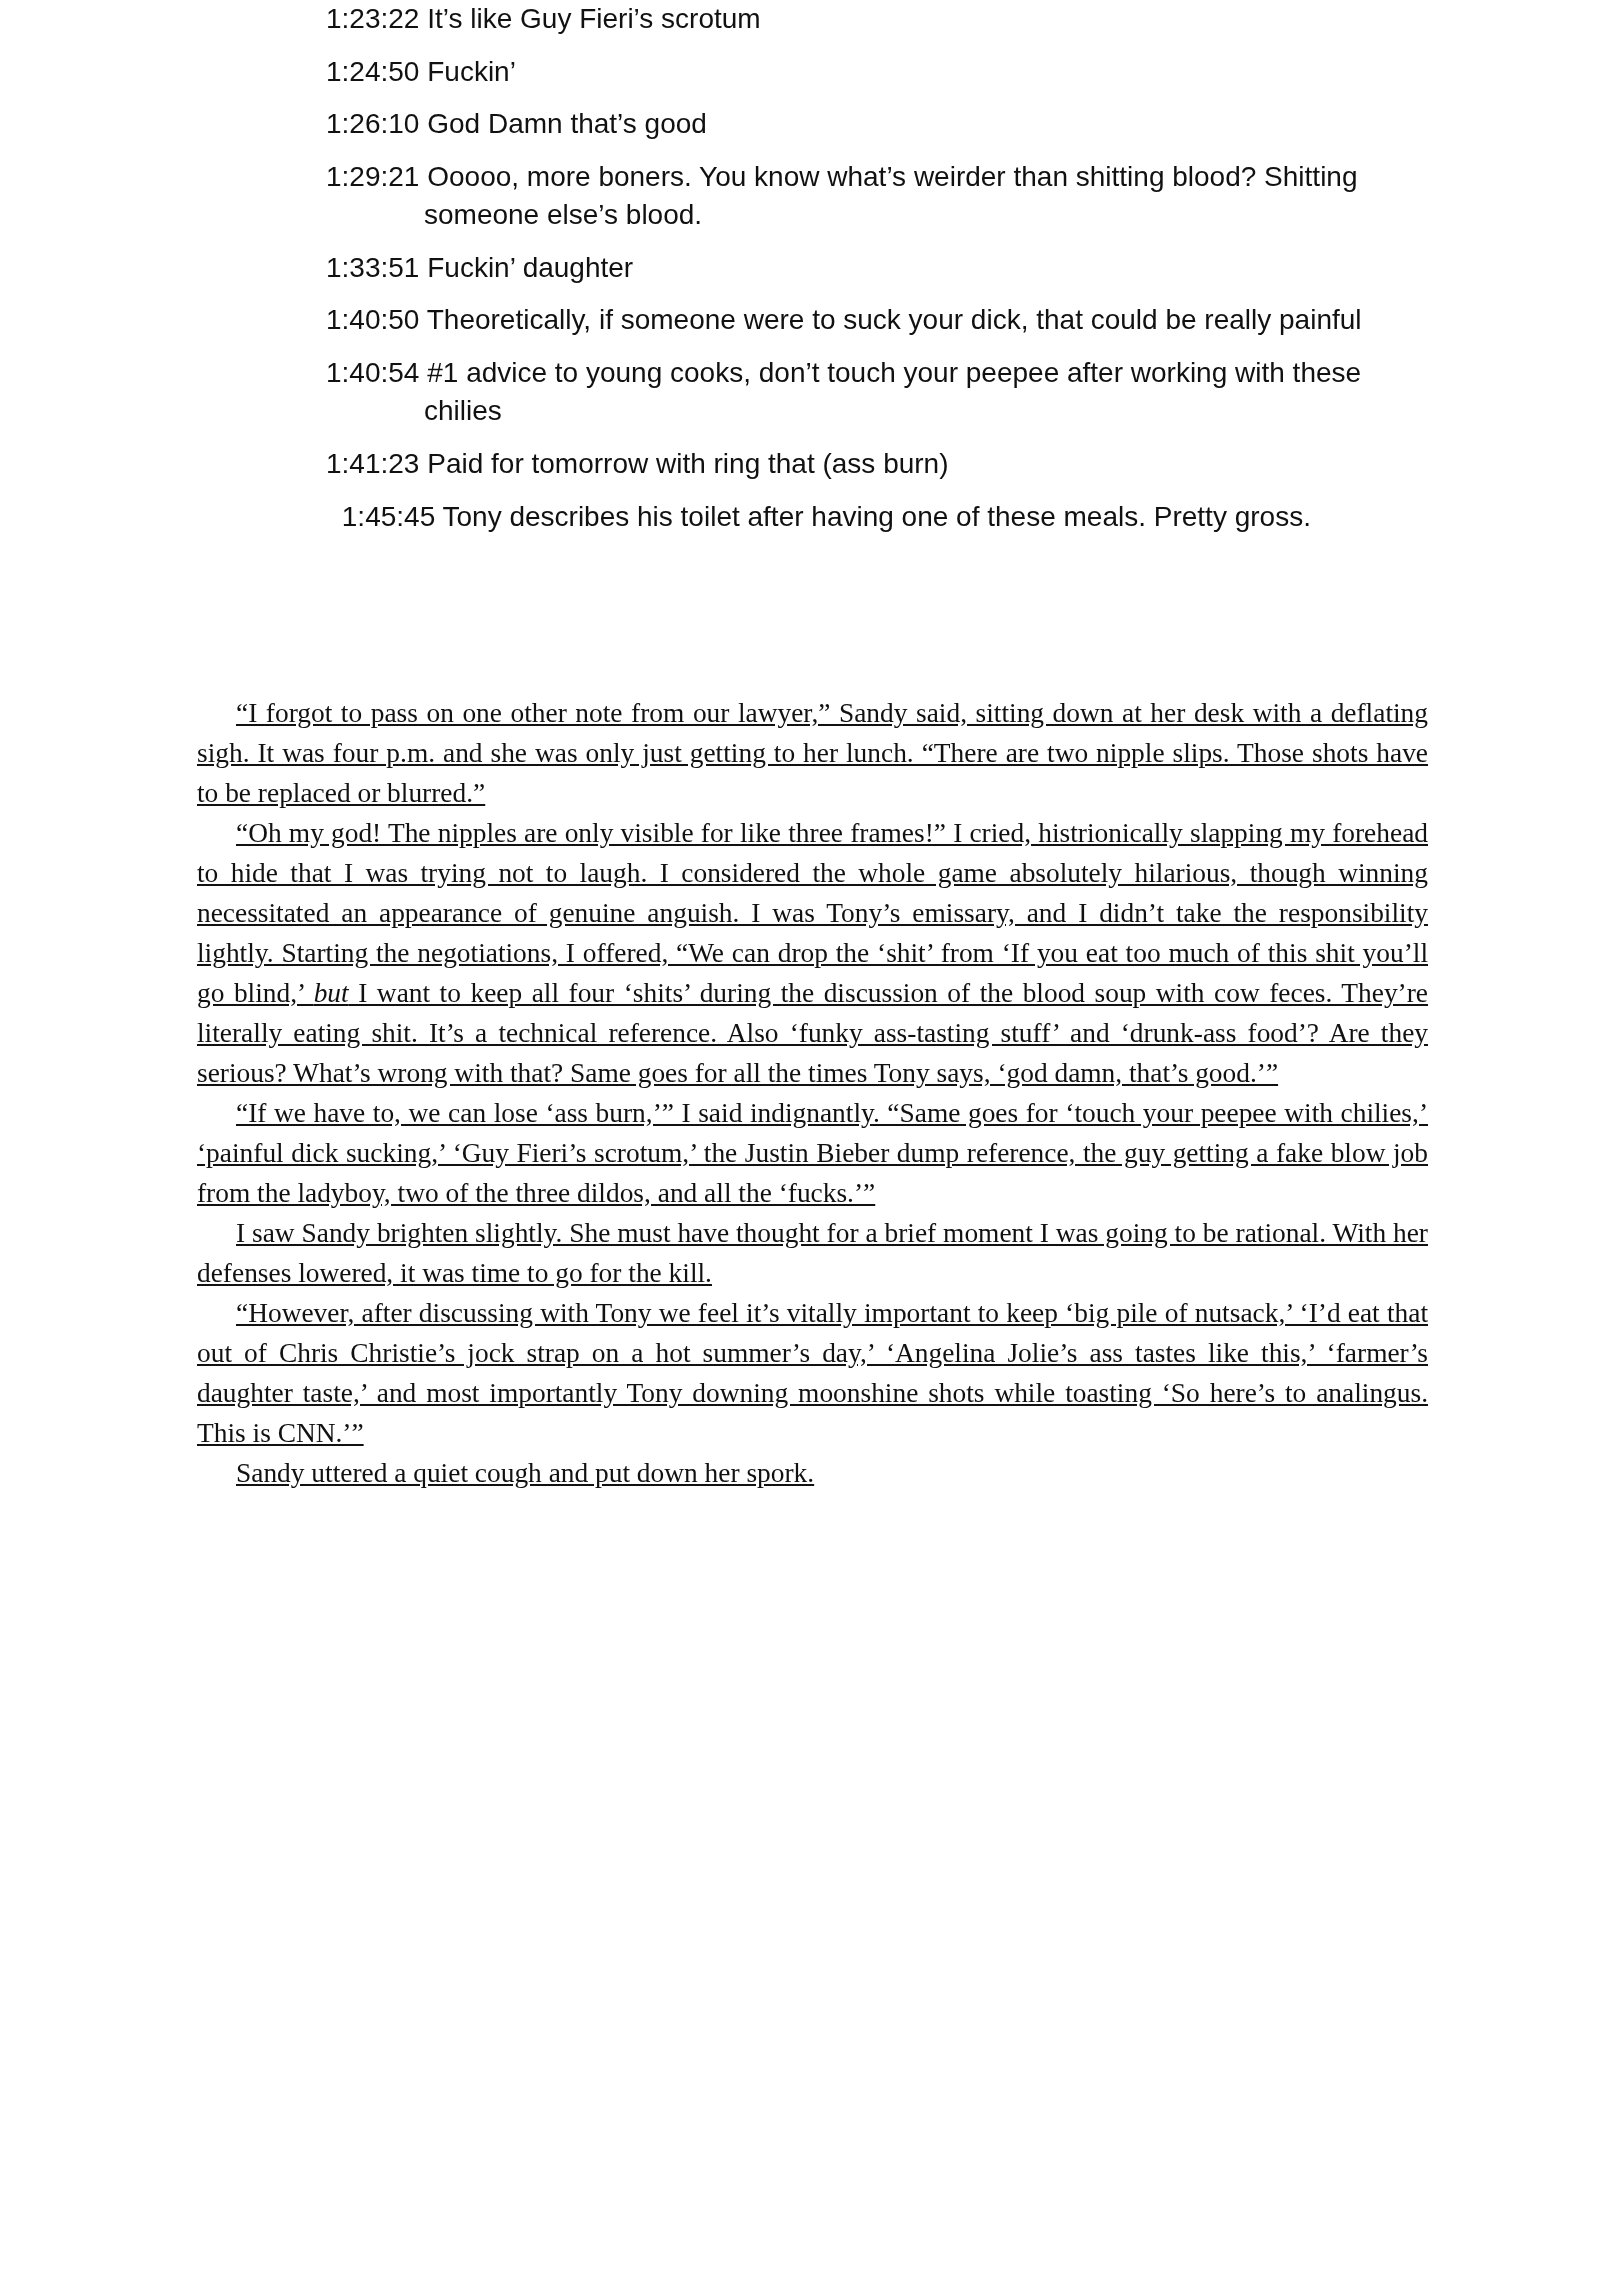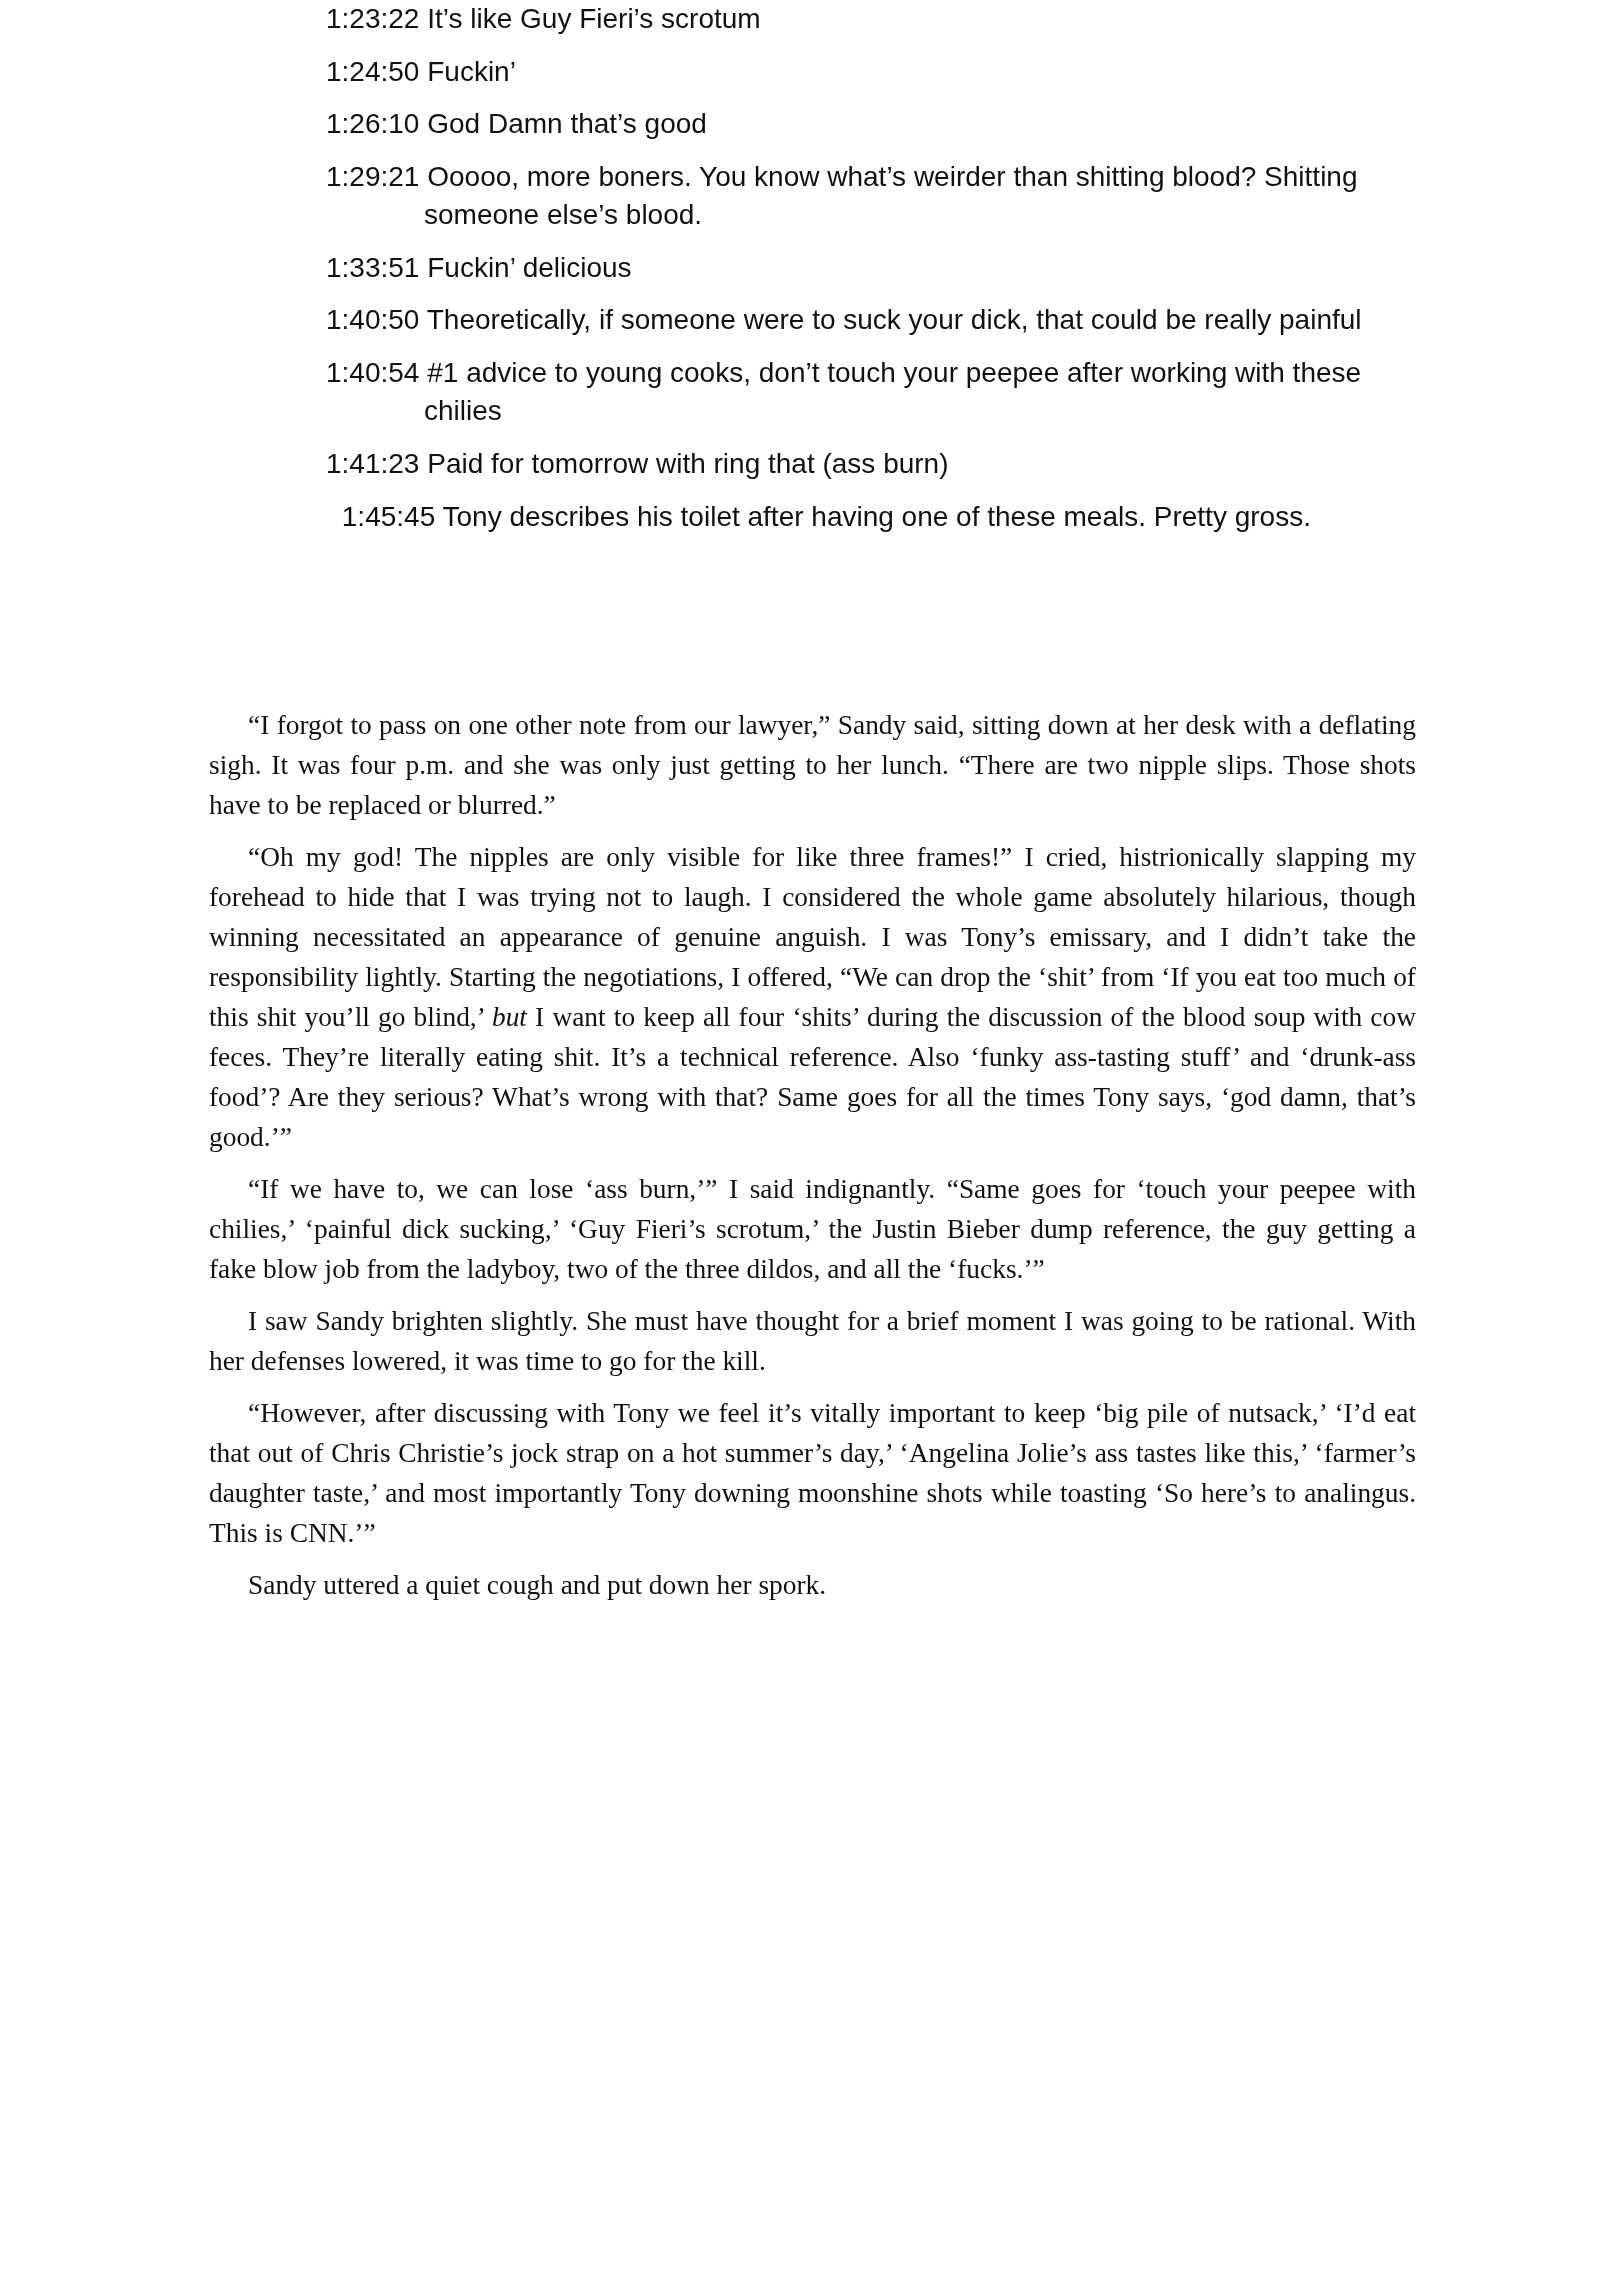--- a/index.html
+++ b/index.html
@@ -3,31 +3,31 @@
 <meta charset="utf-8">
 <style>
   html, body { margin: 0; padding: 0; background: #ffffff; }
   body { width: 1623px; height: 2293px; position: relative; overflow: hidden; color: #111; }
   .log { position: absolute; left: 326px; top: 0; width: 1103px;
          font-family: "Liberation Sans", sans-serif; font-size: 28px; line-height: 38px; }
   .log-entry { margin: 0 0 14.7px 0; padding-left: 98px; text-indent: -98px; }
   .log-entry.offset { padding-left: 106px; margin-top: 15px; }
   .body-text { position: absolute; left: 197px; top: 693px; width: 1231px;
          font-family: "Liberation Serif", serif; font-size: 27.4px; line-height: 40px; text-align: justify; }
-  .para { margin: 12px; text-indent: 39px; }
+  .para { margin: 0; text-indent: 39px; text-decoration: underline; }
 </style>
 </head>
 <body>
 
 <div class="log">
   <p class="log-entry"><span>1:23:22</span> <span>It’s like Guy Fieri’s scrotum</span></p>
   <p class="log-entry"><span>1:24:50</span> <span>Fuckin’</span></p>
   <p class="log-entry"><span>1:26:10</span> <span>God Damn that’s good</span></p>
   <p class="log-entry"><span>1:29:21</span> <span>Ooooo, more boners. You know what’s weirder than shitting blood? Shitting someone else’s blood.</span></p>
-  <p class="log-entry"><span>1:33:51</span> <span>Fuckin’ delicious</span></p>
+  <p class="log-entry"><span>1:33:51</span> <span>Fuckin’ daughter</span></p>
   <p class="log-entry"><span>1:40:50</span> <span>Theoretically, if someone were to suck your dick, that could be really painful</span></p>
   <p class="log-entry"><span>1:40:54</span> <span>#1 advice to young cooks, don’t touch your peepee after working with these chilies</span></p>
   <p class="log-entry"><span>1:41:23</span> <span>Paid for tomorrow with ring that (ass burn)</span></p>
   <p class="log-entry offset">&nbsp;<span>1:45:45</span> <span>Tony describes his toilet after having one of these meals. Pretty gross.</span></p>
 </div>
 
 <div class="body-text">
   <p class="para">“I forgot to pass on one other note from our lawyer,” Sandy said, sitting down at her desk with a deflating sigh. It was four p.m. and she was only just getting to her lunch. “There are two nipple slips. Those shots have to be replaced or blurred.”</p>
   <p class="para"><span>“Oh my god! The nipples are only visible for like three frames!” I cried, histrionically slapping my forehead to hide that I was trying not to laugh. I considered the whole game absolutely hilarious, though winning necessitated an appearance of genuine anguish. I was Tony’s emissary, and I didn’t take the responsibility lightly. Starting the negotiations, I offered, “We can drop the ‘shit’ from ‘If you eat too much of this shit you’ll go blind,’ </span><em>but</em><span> I want to keep all four ‘shits’ during the discussion of the blood soup with cow feces. They’re literally eating shit. It’s a technical reference. Also ‘funky ass-tasting stuff’ and ‘drunk-ass food’? Are they serious? What’s wrong with that? Same goes for all the times Tony says, ‘god damn, that’s good.’”</span></p>
   <p class="para">“If we have to, we can lose ‘ass burn,’” I said indignantly. “Same goes for ‘touch your peepee with chilies,’ ‘painful dick sucking,’ ‘Guy Fieri’s scrotum,’ the Justin Bieber dump reference, the guy getting a fake blow job from the ladyboy, two of the three dildos, and all the ‘fucks.’”</p>

